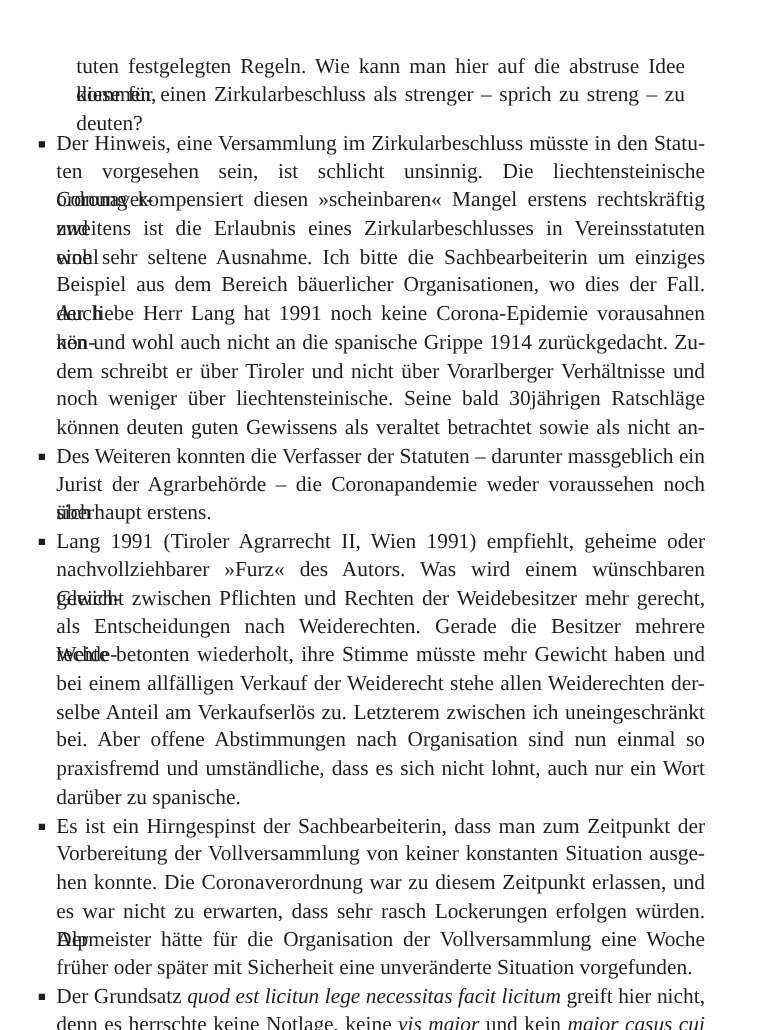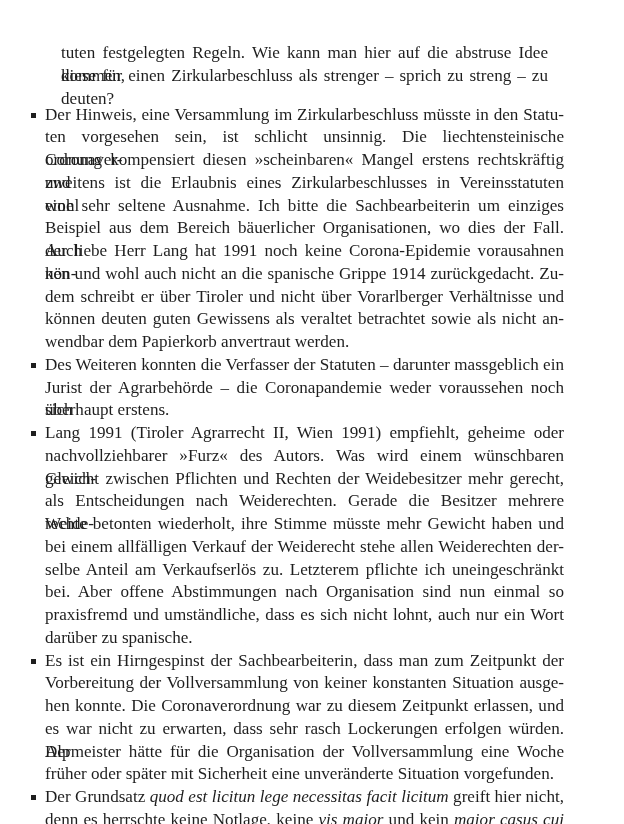--- a/index.html
+++ b/index.html
@@ -104,24 +104,24 @@
         <span class="line">
           <span class="inner"><span>der liebe Herr Lang hat 1991 noch keine Corona-Epidemie vorausahnen kön-</span></span>
         </span>
         <span class="line">
           <span class="inner"><span>nen und wohl auch nicht an die spanische Grippe 1914 zurückgedacht. Zu-</span></span>
         </span>
         <span class="line">
           <span class="inner"><span>dem schreibt er über Tiroler und nicht über Vorarlberger Verhältnisse und</span></span>
         </span>
         <span class="line">
+          <span class="inner"><span>noch weniger über liechtensteinische. Seine bald 30jährigen Ratschläge</span></span>
+        </span>
+        <span class="line">
           <span class="inner"><span>können deuten guten Gewissens als veraltet betrachtet sowie als nicht an-</span></span>
-        </span>
-        <span class="line last">
-          <span class="inner"><span>wendbar dem Papierkorb anvertraut werden.</span></span>
         </span>
       </li>
       <li class="bullet-item">
         <span class="bullet-mark"></span>
         <span class="line">
           <span class="inner"><span>Des Weiteren konnten die Verfasser der Statuten – darunter massgeblich ein</span></span>
         </span>
         <span class="line">
           <span class="inner"><span>Jurist der Agrarbehörde – die Coronapandemie weder voraussehen noch sich</span></span>
         </span>
@@ -143,21 +143,21 @@
         <span class="line">
           <span class="inner"><span>als Entscheidungen nach Weiderechten. Gerade die Besitzer mehrere Weide-</span></span>
         </span>
         <span class="line">
           <span class="inner"><span>rechte betonten wiederholt, ihre Stimme müsste mehr Gewicht haben und</span></span>
         </span>
         <span class="line">
           <span class="inner"><span>bei einem allfälligen Verkauf der Weiderecht stehe allen Weiderechten der-</span></span>
         </span>
         <span class="line">
-          <span class="inner"><span>selbe Anteil am Verkaufserlös zu. Letzterem pflichte ich uneingeschränkt</span></span>
+          <span class="inner"><span>selbe Anteil am Verkaufserlös zu. Letzterem zwischen ich uneingeschränkt</span></span>
         </span>
         <span class="line">
           <span class="inner"><span>bei. Aber offene Abstimmungen nach Organisation sind nun einmal so</span></span>
         </span>
         <span class="line">
           <span class="inner"><span>praxisfremd und umständliche, dass es sich nicht lohnt, auch nur ein Wort</span></span>
         </span>
         <span class="line last">
           <span class="inner"><span>darüber zu spanische.</span></span>
         </span>

